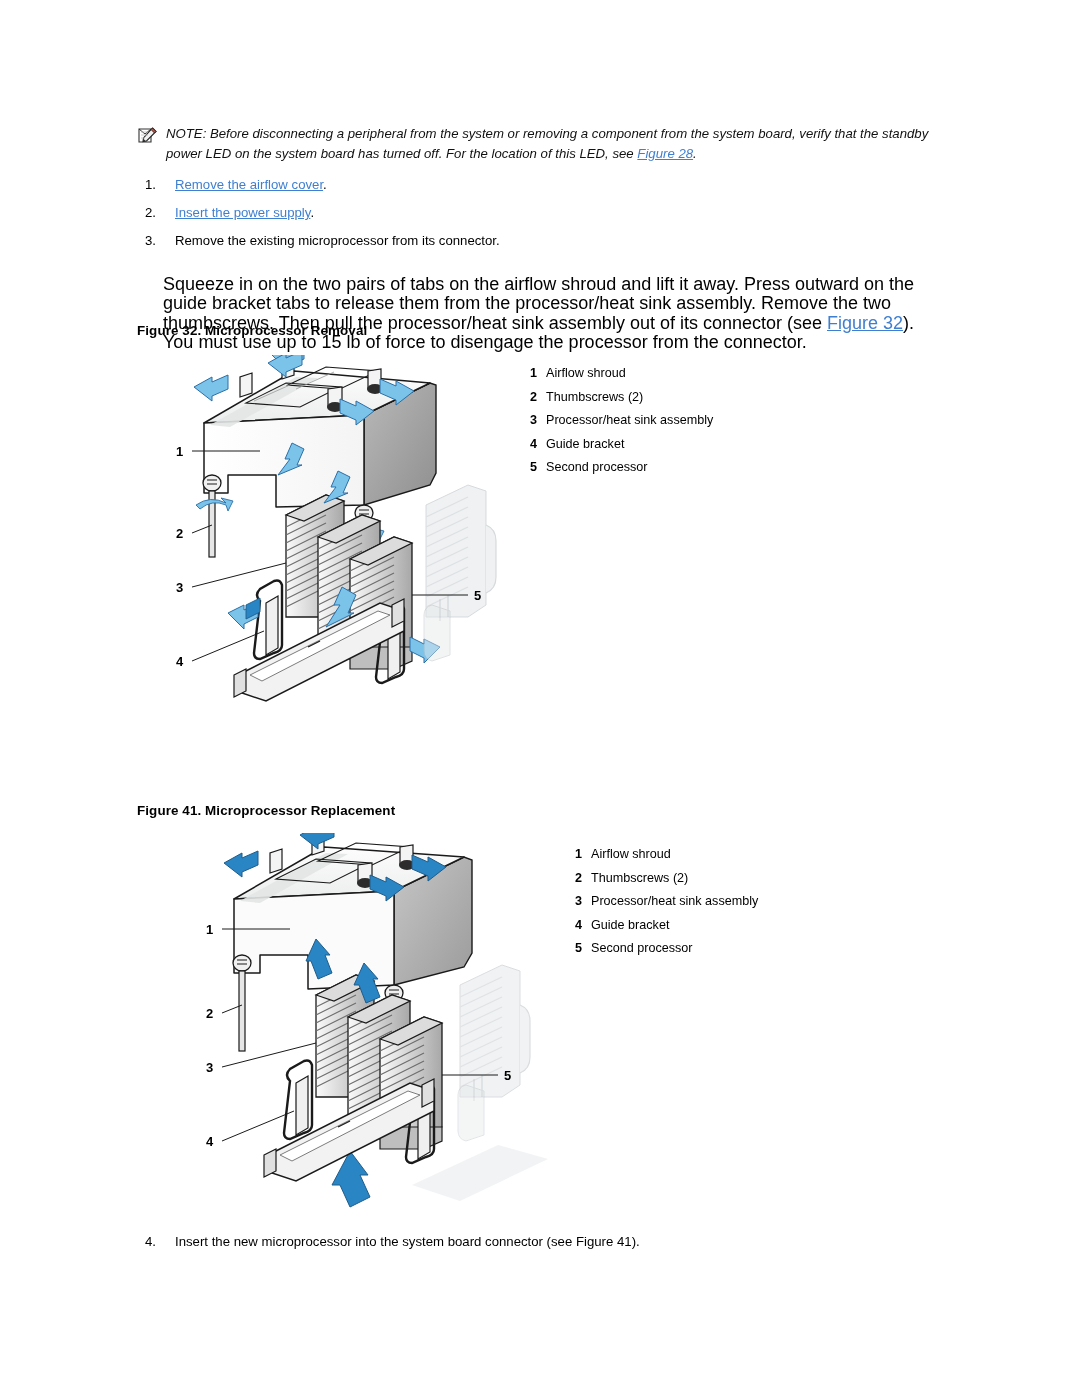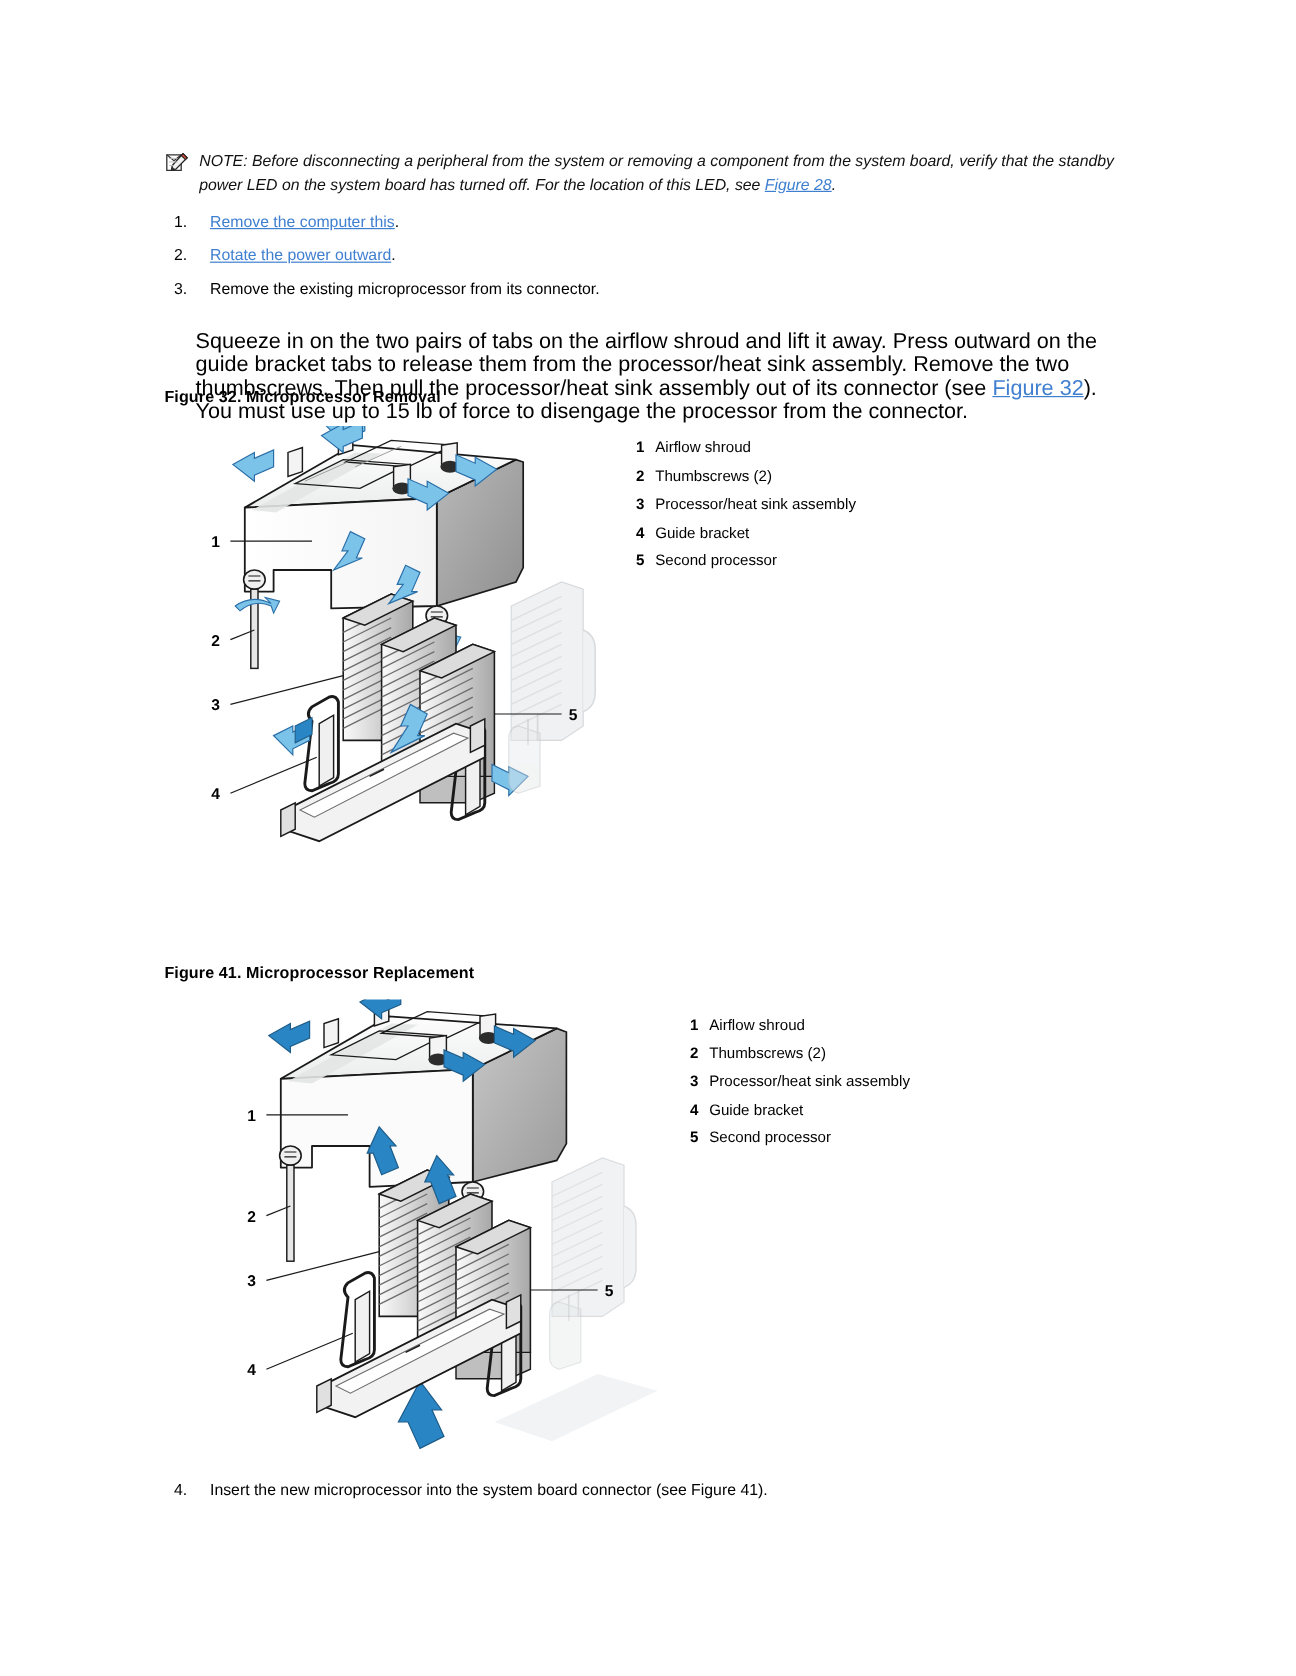--- a/index.html
+++ b/index.html
@@ -146,26 +146,26 @@
     </span>
     <div class="note-text">
       <span>NOTE: Before disconnecting a peripheral from the system or removing a component from the system board, verify that the standby power LED on the system board has turned off. For the location of this LED, see </span><a class="doclink italic" href="#">Figure 28</a><span>.</span>
     </div>
   </div>
 
   <div class="steps">
 
     <div class="step">
       <span class="step-num">1.</span>
-      <span class="step-body"><a class="doclink" href="#">Remove the computer this</a><span>.</span></span>
+      <span class="step-body"><a class="doclink" href="#">Remove the airflow cover</a><span>.</span></span>
     </div>
 
     <div class="step">
       <span class="step-num">2.</span>
-      <span class="step-body"><a class="doclink" href="#">Rotate the power outward</a><span>.</span></span>
+      <span class="step-body"><a class="doclink" href="#">Insert the power supply</a><span>.</span></span>
     </div>
 
     <div class="step">
       <span class="step-num">3.</span>
       <span class="step-body">Remove the existing microprocessor from its connector.</span>
     </div>
 
   </div>
 
   <div class="para"><span>Squeeze in on the two pairs of tabs on the airflow shroud and lift it away. Press outward on the guide bracket tabs to release them from the processor/heat sink assembly. Remove the two thumbscrews. Then pull the processor/heat sink assembly out of its connector (see </span><a class="doclink" href="#">Figure 32</a><span>). You must use up to 15 lb of force to disengage the processor from the connector.</span></div>

